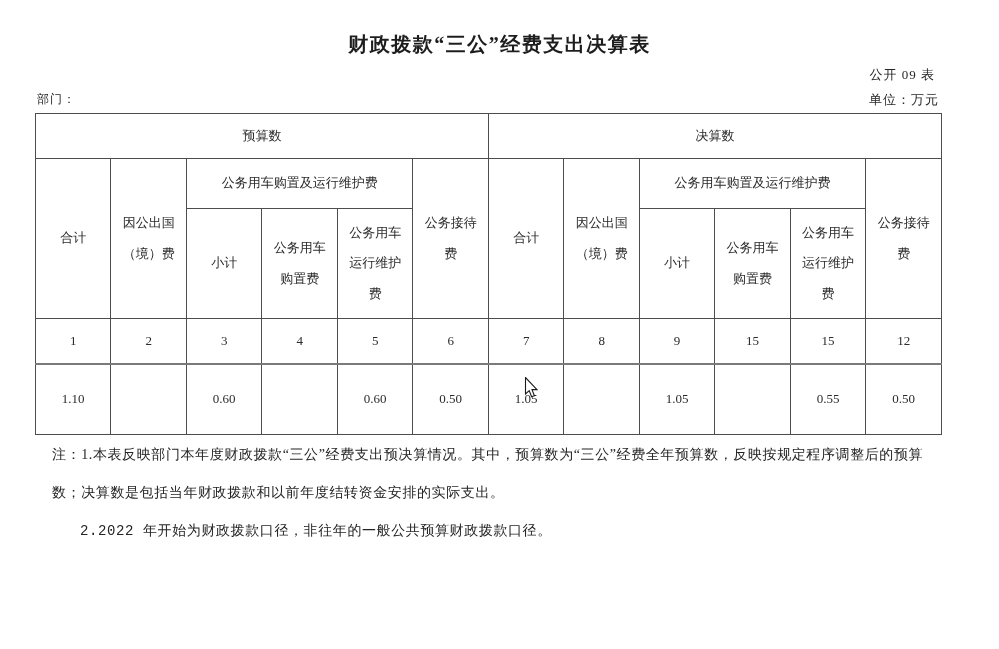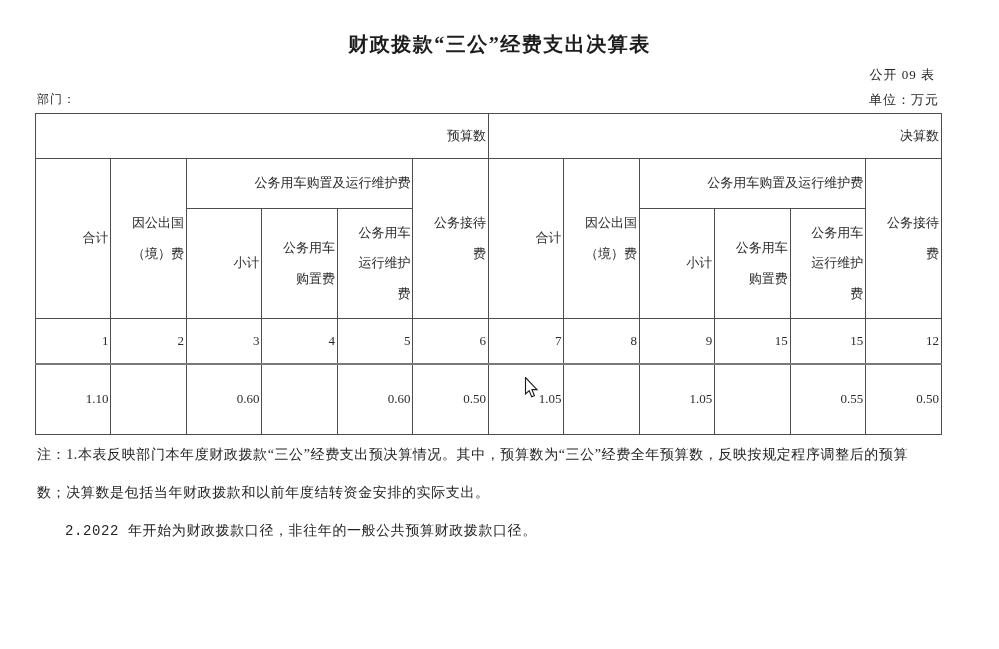--- a/index.html
+++ b/index.html
@@ -18,37 +18,37 @@
     position:absolute;top:91px;left:37px;font-size:12px;letter-spacing:1px;
   }
   .unit-label{
     position:absolute;top:91px;right:60px;font-size:13px;letter-spacing:1px;
   }
   table.fin{
     position:absolute;left:35px;top:113px;width:907px;
     border-collapse:collapse;table-layout:fixed;
   }
   table.fin td{
-    border:1px solid #4d4d4d;text-align:right;vertical-align:middle;
+    border:1px solid #4d4d4d;text-align:center;vertical-align:middle;
     font-size:13px;color:#2b2b2b;white-space:pre-line;line-height:2.35;
     padding:0 2px;overflow:hidden;
   }
   tr.r-section{height:45px;}
   tr.r-group{height:50px;}
   tr.r-sub{height:110px;}
   tr.r-num{height:45px;}
   tr.r-num td{line-height:1.2;}
   tr.r-val{height:71px;}
   tr.r-val td{line-height:1.2;border-top:2px solid #7a7a7a;}
   .cursor{position:absolute;left:524px;top:377px;width:16px;height:24px;z-index:5;}
   .notes{
     position:absolute;left:37px;top:447px;width:928px;
     font-size:14px;letter-spacing:0.6px;color:#242424;
   }
-  .note-line{margin:0 0 22px 0;line-height:16px;}
+  .note-line{margin:0 0 22px 15px;line-height:16px;}
   .note-line.indented{padding-left:28px;font-family:Liberation Mono, monospace;}
 </style>
 </head>
 <body>
 
 <div class="page">
 
   <div class="title">财政拨款“三公”经费支出决算表</div>
   <div class="doc-label">公开 09 表</div>
   <div class="dept-label">部门：</div>

